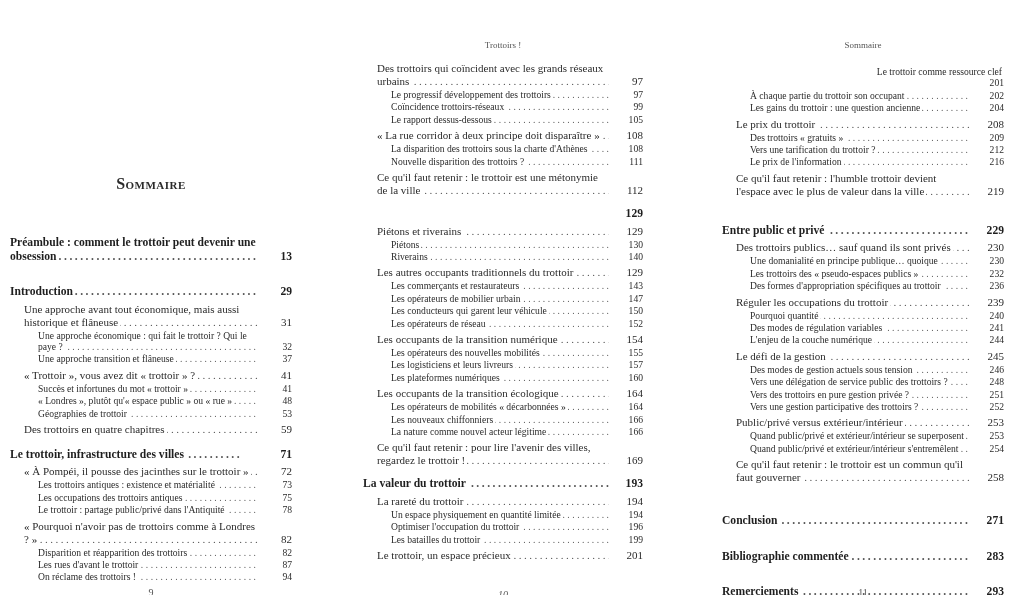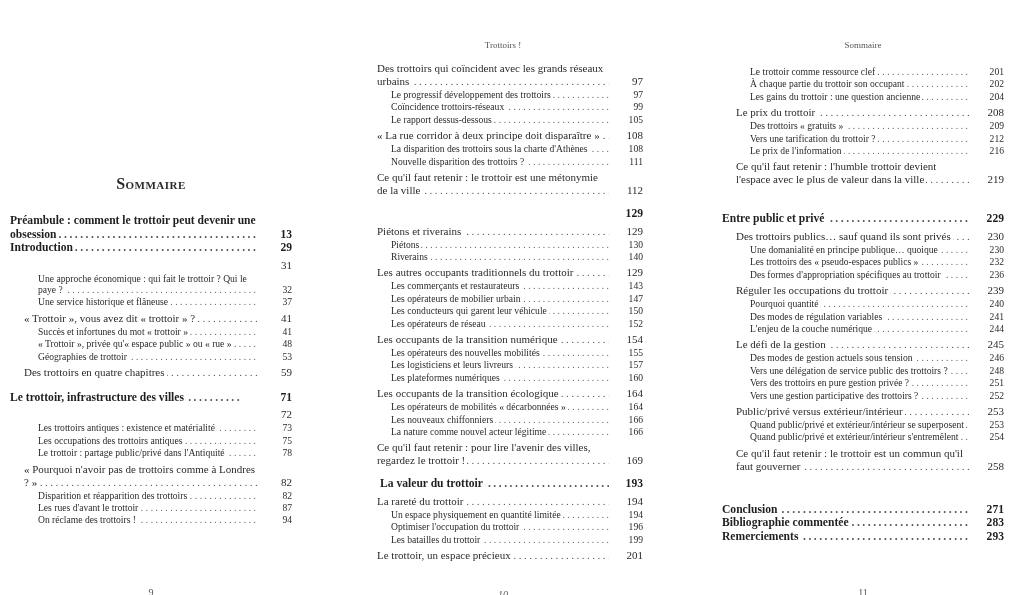--- a/index.html
+++ b/index.html
@@ -26,21 +26,21 @@
   }
   .entry .txt .label { background: #fff; padding-right: 2px; position: relative; z-index: 1; }
   .entry .dots {
     position: absolute; right: 0; bottom: 0; left: 0; overflow: hidden;
     white-space: nowrap; letter-spacing: 2.5px; color: #555; text-align: right;
   }
   .entry .num {
     flex: 0 0 auto; width: 34px; text-align: right;
   }
   
-  .l0 { font-weight: bold; font-size: 11.6px; line-height: 13.5px; margin-top: 0; color: #1f1f1f; }
+  .l0 { font-weight: bold; font-size: 11.6px; line-height: 13.5px; margin-top: 22px; color: #1f1f1f; }
   .l1 { font-size: 11px; line-height: 13px; padding-left: 14px; margin-top: 4px; }
   .l2 { font-size: 9.6px; line-height: 11.4px; padding-left: 28px; margin-top: 1px; }
   .title-sommaire {
     position: absolute; top: 159px; left: 0; right: 0; text-align: center;
     font-weight: bold; font-size: 16px; letter-spacing: 0.5px; font-variant: small-caps;
   }
 </style>
 </head>
 <body>
 
@@ -50,57 +50,57 @@
 
     <div class="entry l0">
       <div class="txt"><span class="label">Préambule : comment le trottoir peut devenir une obsession</span><span class="dots">....................................................................................................</span></div>
       <div class="num">13</div>
     </div>
     <div class="entry l0">
       <div class="txt"><span class="label">Introduction</span><span class="dots">....................................................................................................</span></div>
       <div class="num">29</div>
     </div>
     <div class="entry l1">
-      <div class="txt"><span class="dots">....................................................................................................</span></div>
+      <div class="txt"><span class="label">Une approche avant tout économique, mais aussi historique et flâneuse</span><span class="dots">....................................................................................................</span></div>
       <div class="num">31</div>
     </div>
     <div class="entry l2">
       <div class="txt"><span class="label">Une approche économique : qui fait le trottoir ? Qui le paye ?</span><span class="dots">....................................................................................................</span></div>
       <div class="num">32</div>
     </div>
     <div class="entry l2">
-      <div class="txt"><span class="label">Une service historique et flâneuse</span><span class="dots">....................................................................................................</span></div>
+      <div class="txt"><span class="label">Une approche transition et flâneuse</span><span class="dots">....................................................................................................</span></div>
       <div class="num">37</div>
     </div>
     <div class="entry l1">
       <div class="txt"><span class="label">« Trottoir », vous avez dit « trottoir » ?</span><span class="dots">....................................................................................................</span></div>
       <div class="num">41</div>
     </div>
     <div class="entry l2">
       <div class="txt"><span class="label">Succès et infortunes du mot « trottoir »</span><span class="dots">....................................................................................................</span></div>
       <div class="num">41</div>
     </div>
     <div class="entry l2">
-      <div class="txt"><span class="label">« Trottoir », privée qu'« espace public » ou « rue »</span><span class="dots">....................................................................................................</span></div>
+      <div class="txt"><span class="label">« Londres », plutôt qu'« espace public » ou « rue »</span><span class="dots">....................................................................................................</span></div>
       <div class="num">48</div>
     </div>
     <div class="entry l2">
       <div class="txt"><span class="label">Géographies de trottoir</span><span class="dots">....................................................................................................</span></div>
       <div class="num">53</div>
     </div>
     <div class="entry l1">
       <div class="txt"><span class="label">Des trottoirs en quatre chapitres</span><span class="dots">....................................................................................................</span></div>
       <div class="num">59</div>
     </div>
     <div class="entry l0" style="margin-top:12px;gap:16px;">
       <div class="txt"><span class="label">Le trottoir, infrastructure des villes</span><span class="dots">....................................................................................................</span></div>
       <div class="num">71</div>
     </div>
     <div class="entry l1">
-      <div class="txt"><span class="dots">....................................................................................................</span></div>
+      <div class="txt"><span class="label">« À Pompéi, il pousse des jacinthes sur le trottoir »</span><span class="dots">....................................................................................................</span></div>
       <div class="num">72</div>
     </div>
     <div class="entry l2">
       <div class="txt"><span class="label">Les trottoirs antiques : existence et matérialité</span><span class="dots">....................................................................................................</span></div>
       <div class="num">73</div>
     </div>
     <div class="entry l2">
       <div class="txt"><span class="label">Les occupations des trottoirs antiques</span><span class="dots">....................................................................................................</span></div>
       <div class="num">75</div>
     </div>
@@ -228,21 +228,21 @@
       <div class="num">166</div>
     </div>
     <div class="entry l2">
       <div class="txt"><span class="label">La nature comme nouvel acteur légitime</span><span class="dots">....................................................................................................</span></div>
       <div class="num">166</div>
     </div>
     <div class="entry l1">
       <div class="txt"><span class="label">Ce qu'il faut retenir : pour lire l'avenir des villes, regardez le trottoir !</span><span class="dots">....................................................................................................</span></div>
       <div class="num">169</div>
     </div>
-    <div class="entry l0" style="margin-top:10px;margin-left:17px;">
+    <div class="entry l0" style="margin-top:10px;">
       <div class="txt"><span class="label">La valeur du trottoir</span><span class="dots">....................................................................................................</span></div>
       <div class="num">193</div>
     </div>
     <div class="entry l1">
       <div class="txt"><span class="label">La rareté du trottoir</span><span class="dots">....................................................................................................</span></div>
       <div class="num">194</div>
     </div>
     <div class="entry l2">
       <div class="txt"><span class="label">Un espace physiquement en quantité limitée</span><span class="dots">....................................................................................................</span></div>
       <div class="num">194</div>
@@ -259,21 +259,21 @@
       <div class="txt"><span class="label">Le trottoir, un espace précieux</span><span class="dots">....................................................................................................</span></div>
       <div class="num">201</div>
     </div>
   </div>
   <div class="folio" style="top:573px;font-style:italic;">10</div>
 </div>
 
 <div class="page" style="left:722px; width:282px;">
   <div class="running-head">Sommaire</div>
   <div class="toc" style="top:50px;">
-    <div class="entry l2" style="margin-top:0;">
+    <div class="entry l2" style="margin-top:0;flex-direction:column;">
       <div class="txt"><span class="label">Le trottoir comme ressource clef</span><span class="dots">....................................................................................................</span></div>
       <div class="num">201</div>
     </div>
     <div class="entry l2">
       <div class="txt"><span class="label">À chaque partie du trottoir son occupant</span><span class="dots">....................................................................................................</span></div>
       <div class="num">202</div>
     </div>
     <div class="entry l2">
       <div class="txt"><span class="label">Les gains du trottoir : une question ancienne</span><span class="dots">....................................................................................................</span></div>
       <div class="num">204</div>

